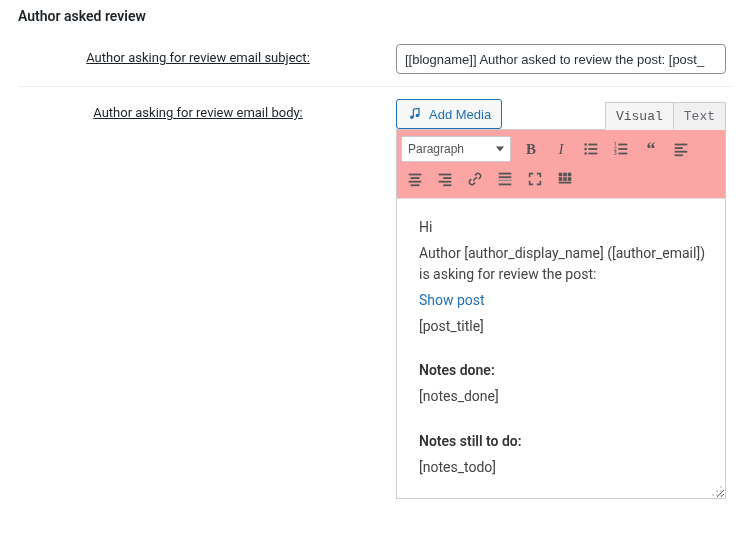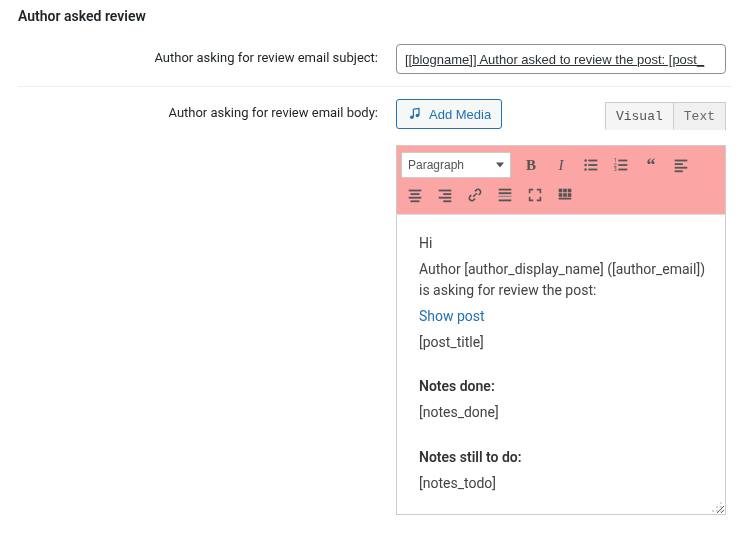--- a/index.html
+++ b/index.html
@@ -19,45 +19,45 @@
     color: #1d2327;
   }
   .row {
     display: flex;
     align-items: flex-start;
     padding: 12px 0;
   }
   .row.bordered { border-bottom: 1px solid #eee; }
   .label-col {
     width: 378px;
-    text-align: right;
+    text-align: center;
     padding-right: 18px;
     padding-top: 6px;
     color: #1d2327;
+    text-decoration: underline;
   }
   .control-col {
     flex: 1;
   }
   input.text-input {
     width: 330px;
     height: 30px;
     padding: 0 8px;
     border: 1px solid #8c8f94;
     border-radius: 4px;
     font-size: 13px;
     color: #2c3338;
     background: #fff;
-    text-decoration: underline;
   }
   .editor-wrap { width: 330px; }
   .editor-topbar {
     display: flex;
     justify-content: space-between;
     align-items: flex-end;
-    margin-bottom: 16px;
+    margin-bottom: 0;
   }
   .add-media-btn {
     display: inline-flex;
     align-items: center;
     gap: 6px;
     height: 30px;
     padding: 0 10px;
     border: 1px solid #2271b1;
     border-radius: 3px;
     background: #f6f7f7;

